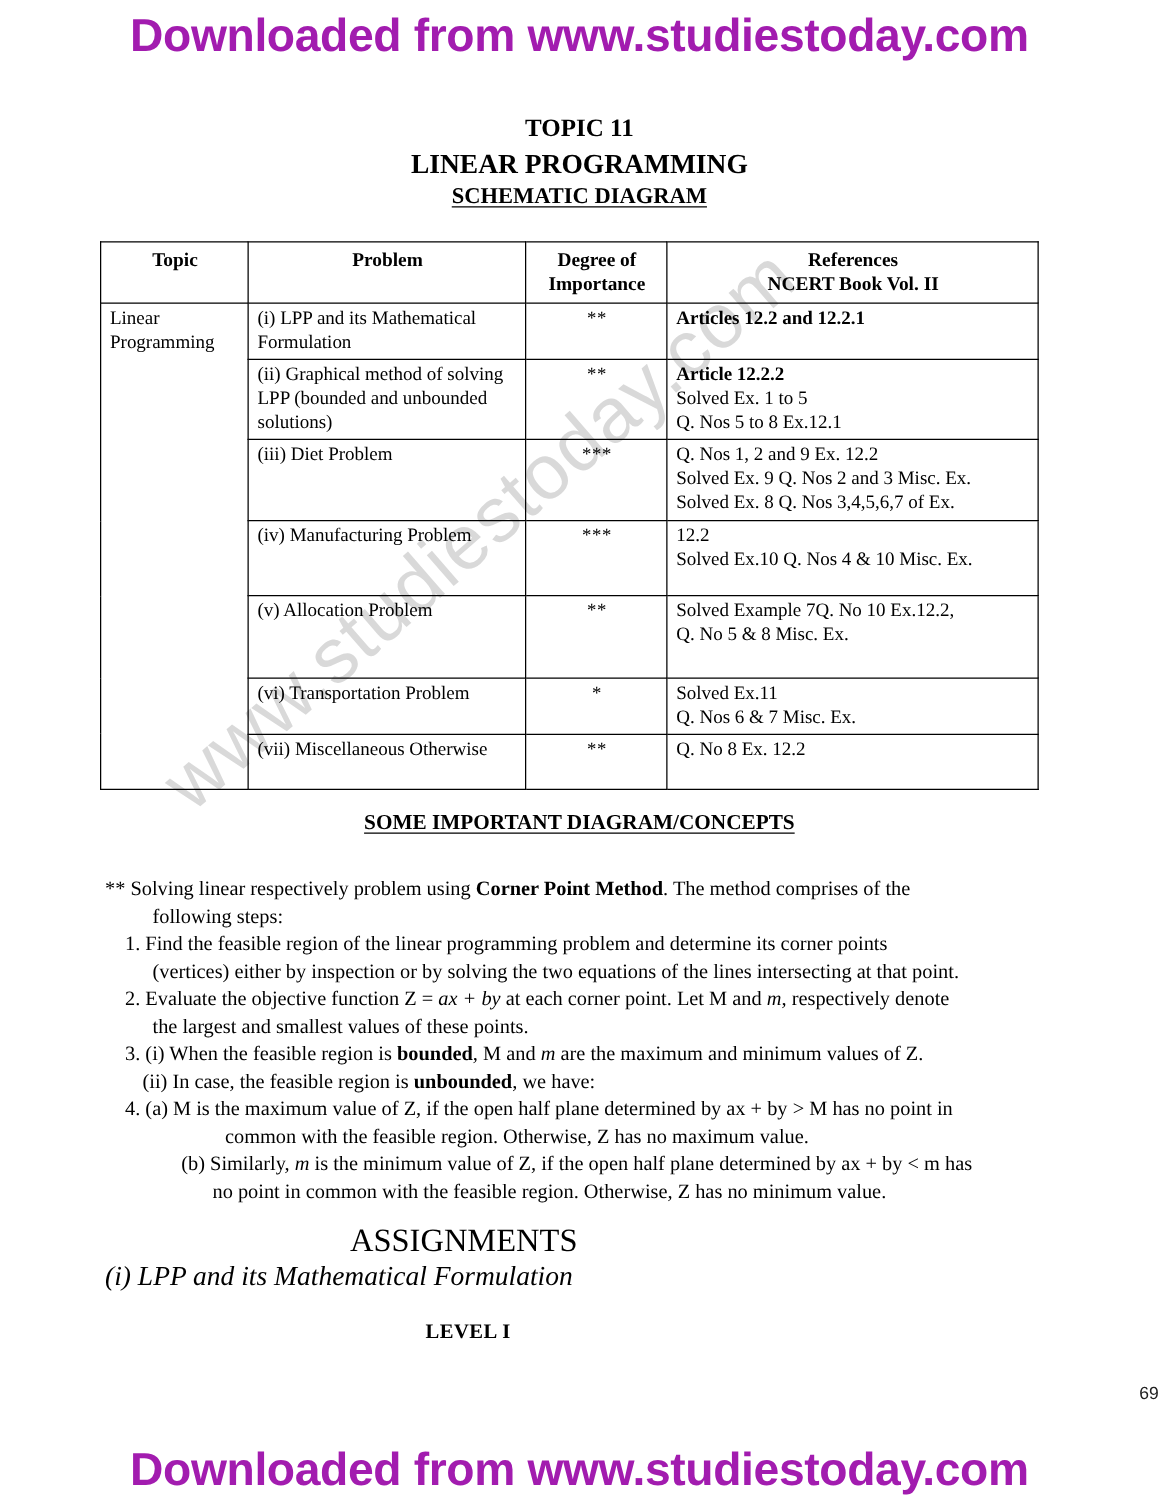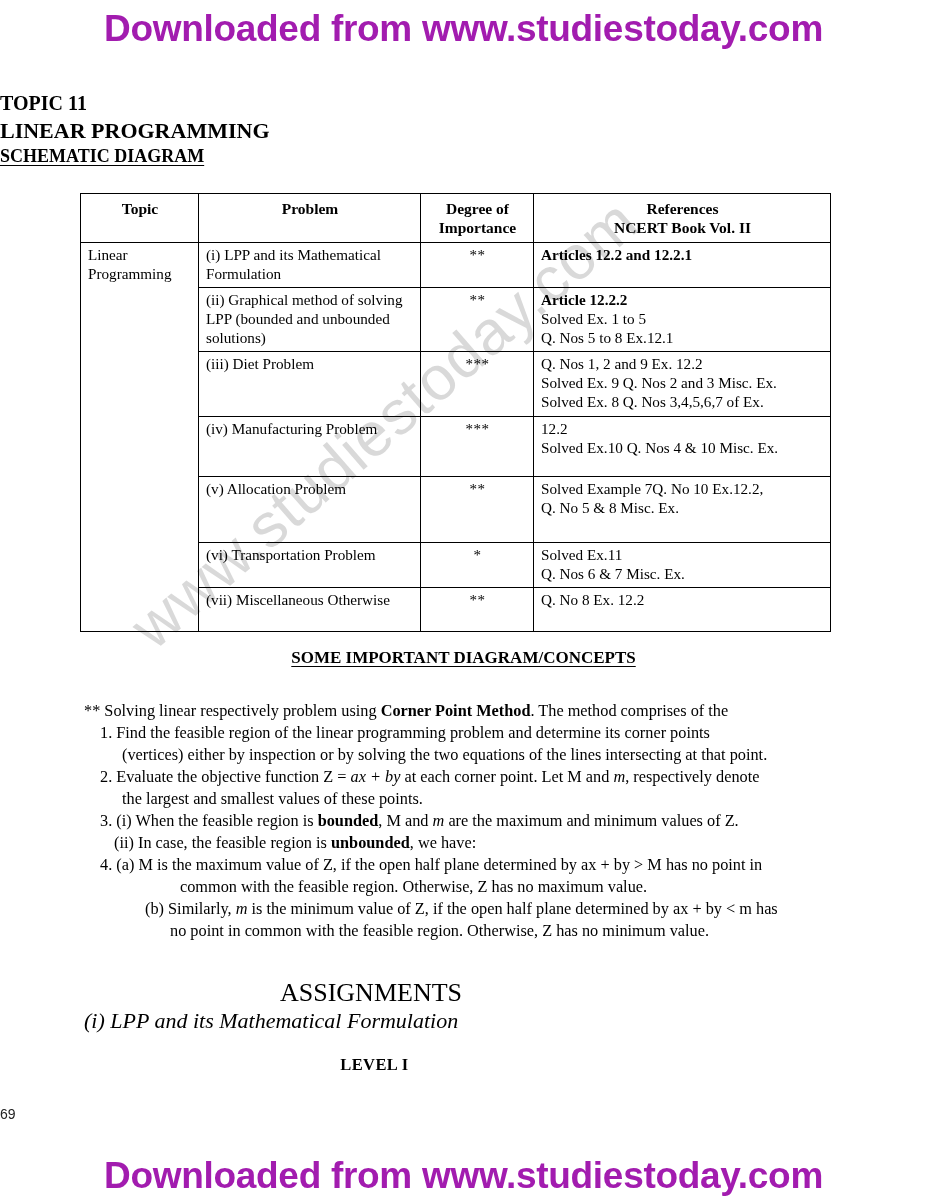--- a/index.html
+++ b/index.html
@@ -61,21 +61,21 @@
     left: 0; top: 0;
     width: 927px; height: 1200px;
     z-index: 10;
   }
 
   .title-block {
     position: absolute;
     left: 0;
     top: 90px;
     width: 927px;
-    text-align: left;
+    text-align: center;
   }
   .title-line {
     font-family: "Liberation Serif", serif;
     font-weight: bold;
     line-height: 1.32;
   }
   #title-topic { font-size: 20px; }
   #title-subject { font-size: 22px; }
   #title-schematic {
     font-size: 18px;
@@ -194,21 +194,21 @@
     text-align: center;
     font-size: 16.5px;
     font-weight: bold;
     letter-spacing: 0.4px;
   }
   #page-number {
     position: absolute;
     left: 0;
     top: 1106px;
     width: 927px;
-    text-align: left;
+    text-align: right;
     font-family: "Liberation Sans", sans-serif;
     font-size: 14px;
     color: #222222;
   }
 </style>
 </head>
 <body>
 
 <div id="page">
 
@@ -301,20 +301,21 @@
       </tr>
     </tbody>
   </table>
 
   <div id="results-heading">SOME IMPORTANT DIAGRAM/CONCEPTS</div>
 
   <div id="concepts-body">
     <p class="para hang-star">
       <span>** Solving linear respectively problem using </span><b>Corner Point Method</b><span>. The method comprises of the</span>
     </p>
+    <p class="para cont-indent">following steps:</p>
 
     <p class="para hang-num">1. Find the feasible region of the linear programming problem and determine its corner points</p>
     <p class="para cont-indent">(vertices) either by inspection or by solving the two equations of the lines intersecting at that point.</p>
 
     <p class="para hang-num">
       <span>2. Evaluate the objective function Z = </span><i>ax + by</i><span> at each corner point. Let M and </span><i>m</i><span>, respectively denote</span>
     </p>
     <p class="para cont-indent">the largest and smallest values of these points.</p>
 
     <p class="para hang-num">

